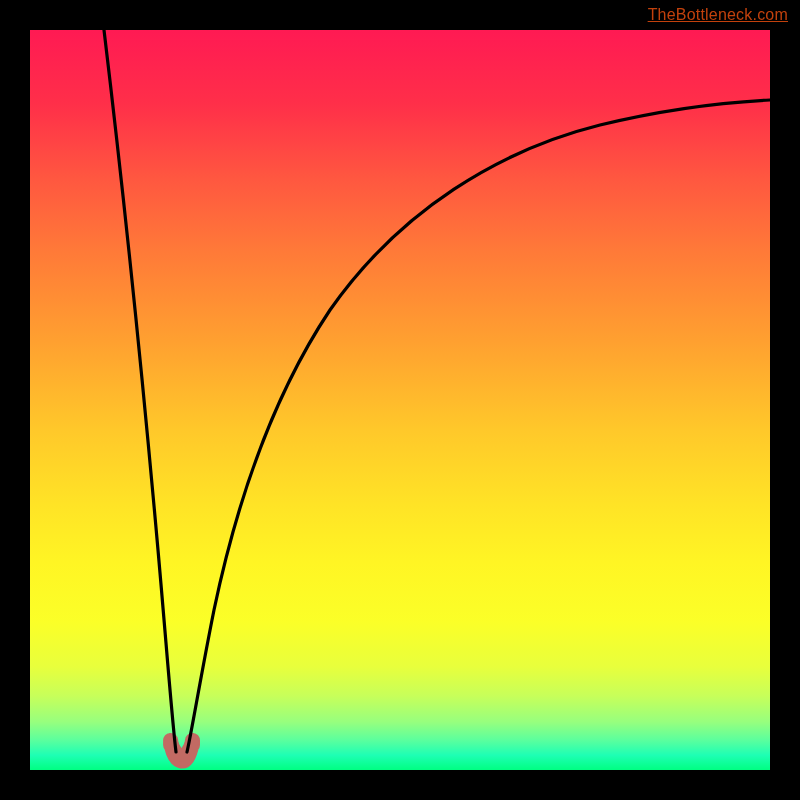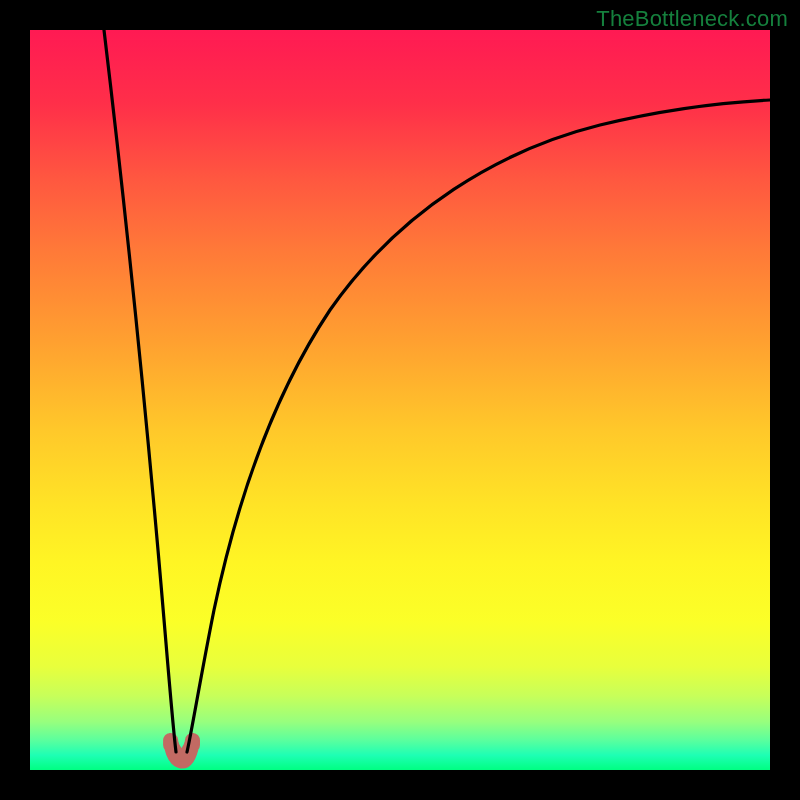--- a/index.html
+++ b/index.html
@@ -47,24 +47,25 @@
     );
   }
   .curve {
     position: absolute;
     inset: 0;
   }
   .watermark {
     position: absolute;
     top: 6px;
     right: 12px;
-    color: #15803d;
-    font-size: 22px;
+    color: #c2410c;
+    font-size: 16px;
     letter-spacing: 0.2px;
     user-select: none;
+    text-decoration: underline;
   }
 </style>
 </head>
 <body>
 
 <div class="frame">
   <div class="plot">
     <div class="gradient"></div>
     <svg class="curve" viewBox="0 0 740 740" preserveAspectRatio="none">
 

